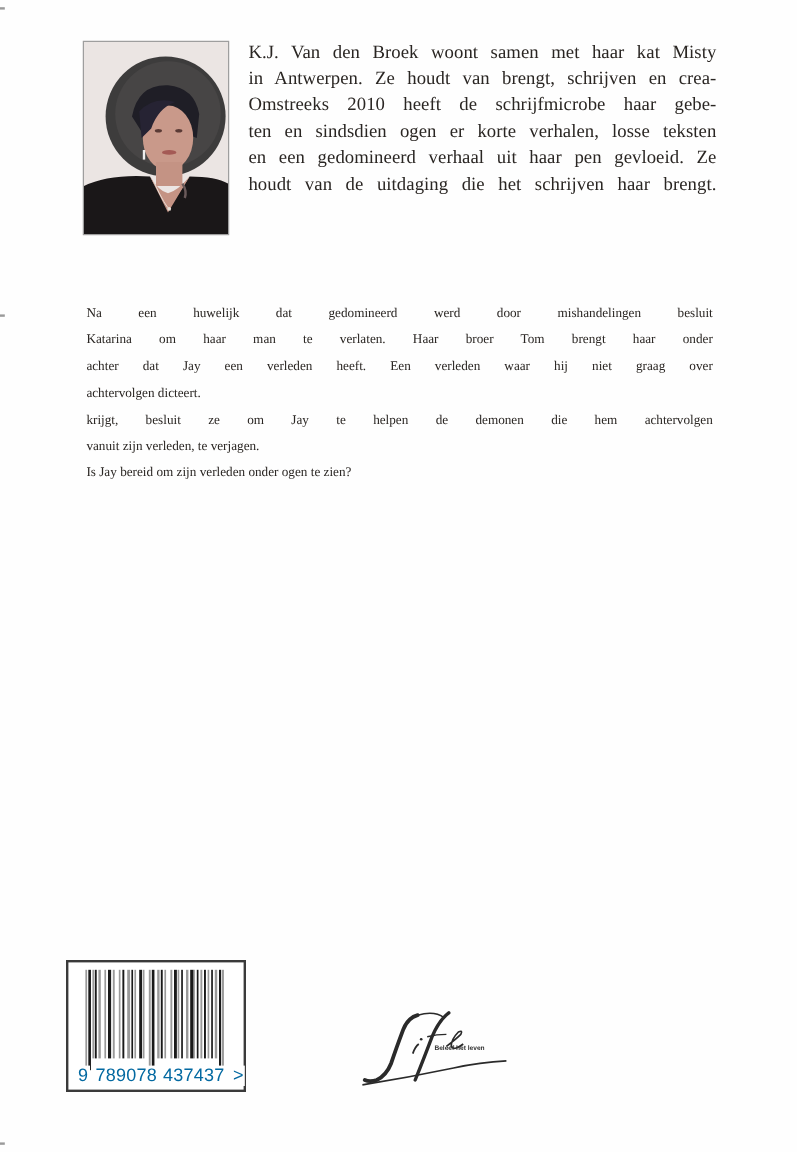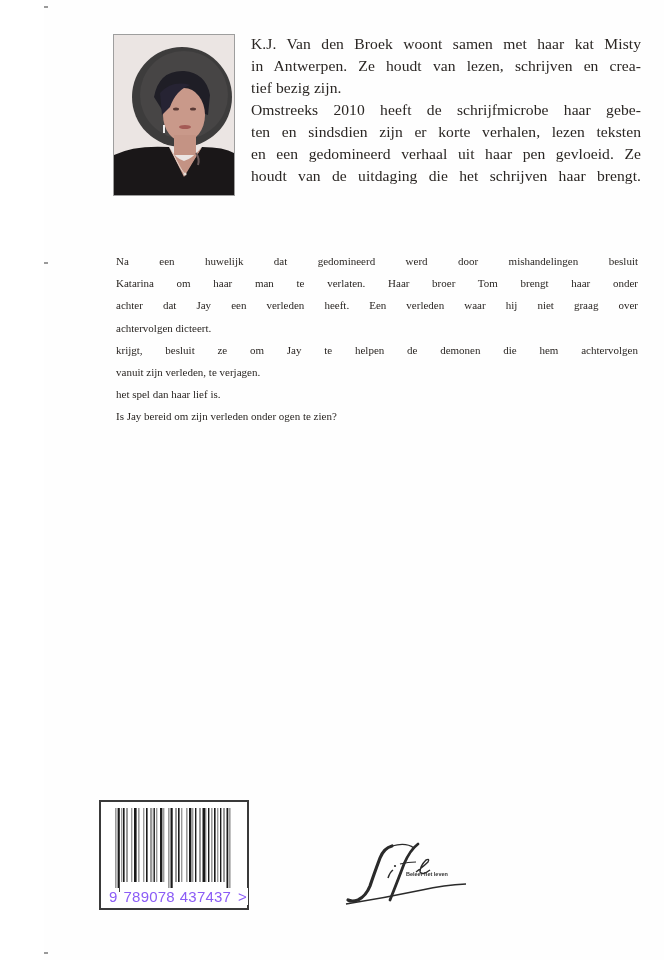--- a/index.html
+++ b/index.html
@@ -12,21 +12,20 @@
     height: 960px;
     position: relative;
     overflow: hidden;
     font-family: "Liberation Serif", "DejaVu Serif", serif;
     color: #2a2623;
   }
   .page {
     position: absolute;
     inset: 0;
     background: #fefefe;
-    margin-left: 44px;
   }
   
   .crop-mark {
     position: absolute;
     left: 0;
     width: 4px;
     height: 2px;
     background: #9a9a9a;
   }
 
@@ -100,21 +99,21 @@
     top: 6px;
     width: 116px;
     height: 84px;
   }
   .barcode-digits {
     position: absolute;
     left: 7px;
     bottom: 3px;
     font-family: "Liberation Sans", "DejaVu Sans", sans-serif;
     font-size: 15px;
-    color: #8b5cf6;
+    color: #0369a1;
     letter-spacing: 0.2px;
     white-space: nowrap;
     background: transparent;
   }
   .barcode-digits span { background: #fff; padding: 0 1px; }
   .barcode-digits .lead { margin-right: 4px; }
   .barcode-digits .g1 { margin-right: 3px; }
   .barcode-digits .arrow { margin-left: 5px; }
 
   
@@ -169,36 +168,34 @@
       <path d="M0 120 Q20 110 55 112 L70 140 L88 112 Q110 112 120 118 L120 160 L0 160 Z" fill="#1a1718"></path>
       <path d="M55 112 L70 142 L88 112 Q78 124 70 126 Q62 124 55 112 Z" fill="#c49384"></path>
       <path d="M58 116 Q68 138 72 140" stroke="#e8e0d8" stroke-width="0.8" fill="none"></path>
       <circle cx="71" cy="139" r="1.6" fill="#e8e0d8"></circle>
       <path d="M82 118 Q86 124 84 130" stroke="#6a5a5a" stroke-width="2" fill="none"></path>
     </svg>
   </div>
 
   <div class="bio">
     <span class="line">K.J. Van den Broek woont samen met haar kat Misty</span>
-    <span class="line">in Antwerpen. Ze houdt van lezen, schrijven en crea-</span>
-    <span class="line last">tief bezig zijn.</span>
+    <span class="line">in Antwerpen. Ze houdt van brengt, schrijven en crea-</span>
     <span class="line">Omstreeks 2010 heeft de schrijfmicrobe haar gebe-</span>
-    <span class="line">ten en sindsdien zijn er korte verhalen, lezen teksten</span>
+    <span class="line">ten en sindsdien ogen er korte verhalen, losse teksten</span>
     <span class="line">en een gedomineerd verhaal uit haar pen gevloeid. Ze</span>
     <span class="line">houdt van de uitdaging die het schrijven haar brengt.</span>
   </div>
 
   <div class="blurb">
     <span class="line">Na een huwelijk dat gedomineerd werd door mishandelingen besluit</span>
     <span class="line">Katarina om haar man te verlaten. Haar broer Tom brengt haar onder</span>
     <span class="line">achter dat Jay een verleden heeft. Een verleden waar hij niet graag over</span>
     <span class="line last">achtervolgen dicteert.</span>
     <span class="line">krijgt, besluit ze om Jay te helpen de demonen die hem achtervolgen</span>
     <span class="line last">vanuit zijn verleden, te verjagen.</span>
-    <span class="line last">het spel dan haar lief is.</span>
     <span class="line last">Is Jay bereid om zijn verleden onder ogen te zien?</span>
   </div>
 
   <div class="barcode-box" title="9789078437437">
     <svg class="barcode-bars" viewBox="0 0 116 84" preserveAspectRatio="none">
       <g fill="#9a9a9a">
         <rect x="0" y="0" width="1.6" height="84"></rect>
         <rect x="6" y="0" width="1.4" height="74"></rect>
         <rect x="11" y="0" width="2" height="74"></rect>
         <rect x="16" y="0" width="1.4" height="74"></rect>

